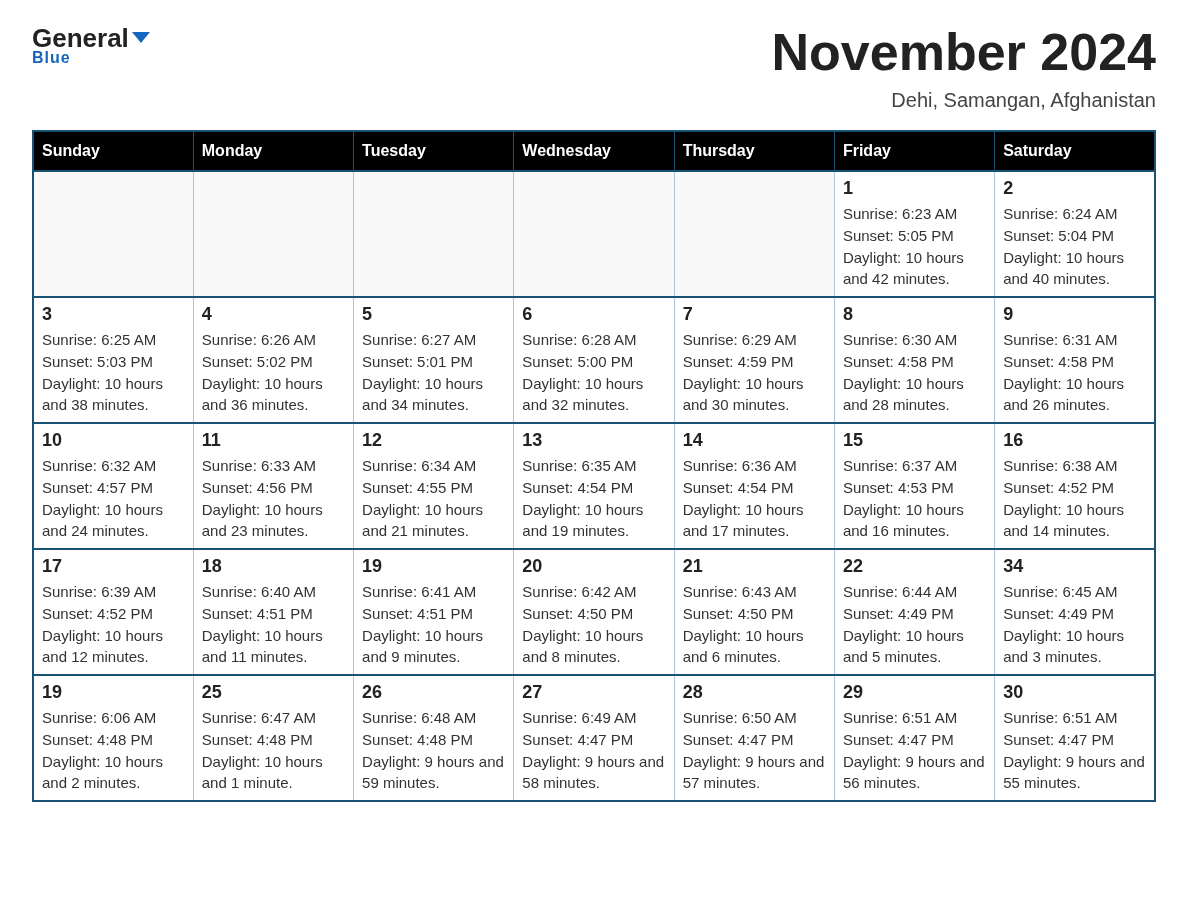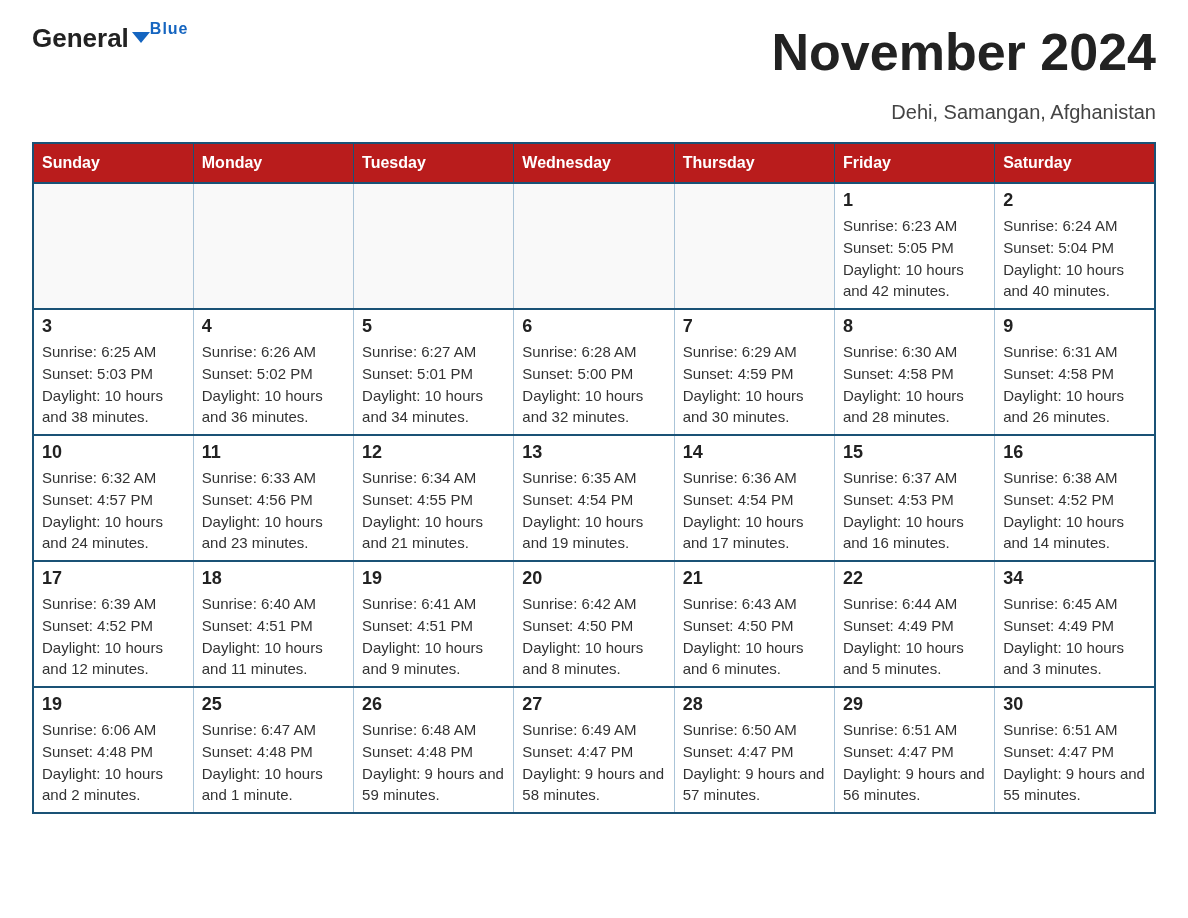--- a/index.html
+++ b/index.html
@@ -10,20 +10,21 @@
       padding: 24px 32px;
     }
     .header-row {
       display: flex;
       justify-content: space-between;
       align-items: flex-start;
       margin-bottom: 18px;
     }
     .logo {
       display: flex;
+      flex-direction: column;
       align-items: flex-start;
     }
     .logo-text {
       font-size: 26px;
       font-weight: bold;
       color: #222;
       line-height: 1.1;
     }
     .logo-blue-line {
       color: #1565c0;
@@ -37,30 +38,30 @@
     }
     .month-title {
       font-size: 52px;
       font-weight: bold;
       color: #222;
       line-height: 1.1;
     }
     .location-title {
       font-size: 20px;
       color: #444;
-      margin-top: 20px;
+      margin-top: 8px;
     }
     
     .calendar {
       width: 100%;
       border-collapse: collapse;
       border: 2px solid #1a5276;
     }
     .calendar th {
-      background-color: #b91c1c;
+      background-color: #000000;
       color: #fff;
       font-size: 16px;
       font-weight: bold;
       padding: 10px 8px;
       text-align: left;
       border: 1px solid #1a5276;
     }
     .calendar td {
       vertical-align: top;
       width: 14.28%;

